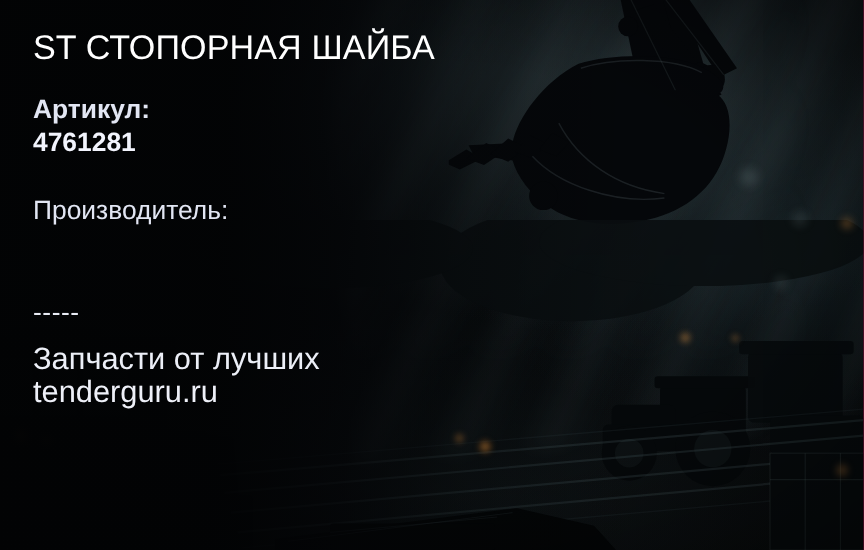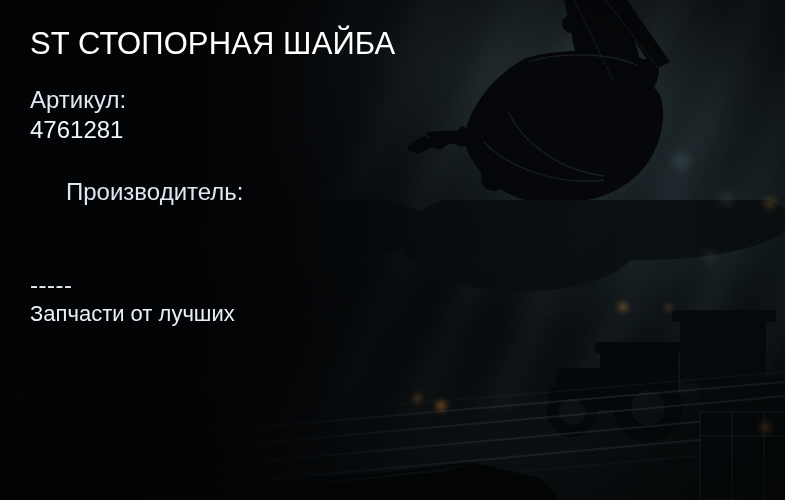--- a/index.html
+++ b/index.html
@@ -162,40 +162,40 @@
     left: 30px;
     color: #e9ecf6;
     font-size: 24px;
     line-height: 30px;
     font-weight: 400;
     white-space: nowrap;
   }
   .field-label { color: #e2e6f3; }
   .field-value { color: #f2f4fd; text-align: center; }
 
-  .field-article  { top: 85px; }
-  .field-maker    { top: 177px; margin-left: 36px; }
+  .field-article  { top: 85px; font-weight: bold; }
+  .field-maker    { top: 177px; }
 
   .divider {
     position: absolute;
     left: 30px;
     top: 272px;
     color: #e8ebf4;
     font-size: 24px;
     line-height: 26px;
     letter-spacing: 0.5px;
     font-weight: 400;
   }
 
   .desc {
     position: absolute;
     left: 30px;
-    top: 299px;
+    top: 311px;
     color: #eceff7;
-    font-size: 22px;
+    font-size: 28px;
     line-height: 30px;
     font-weight: 400;
     white-space: nowrap;
   }
   .desc-line { display: block; }
   .desc-site { color: #eef0f8; }
 </style>
 </head>
 <body>
 
@@ -376,16 +376,17 @@
     </div>
 
     <div class="field field-maker">
       <span class="field-label">Производитель:</span><br>
     </div>
 
     <div class="divider">-----</div>
 
     <div class="desc">
       <span class="desc-line">Запчасти от лучших</span>
+      <span class="desc-line desc-site">tenderguru.ru</span>
     </div>
 
   </div>
 </div>
 
 </body></html>

